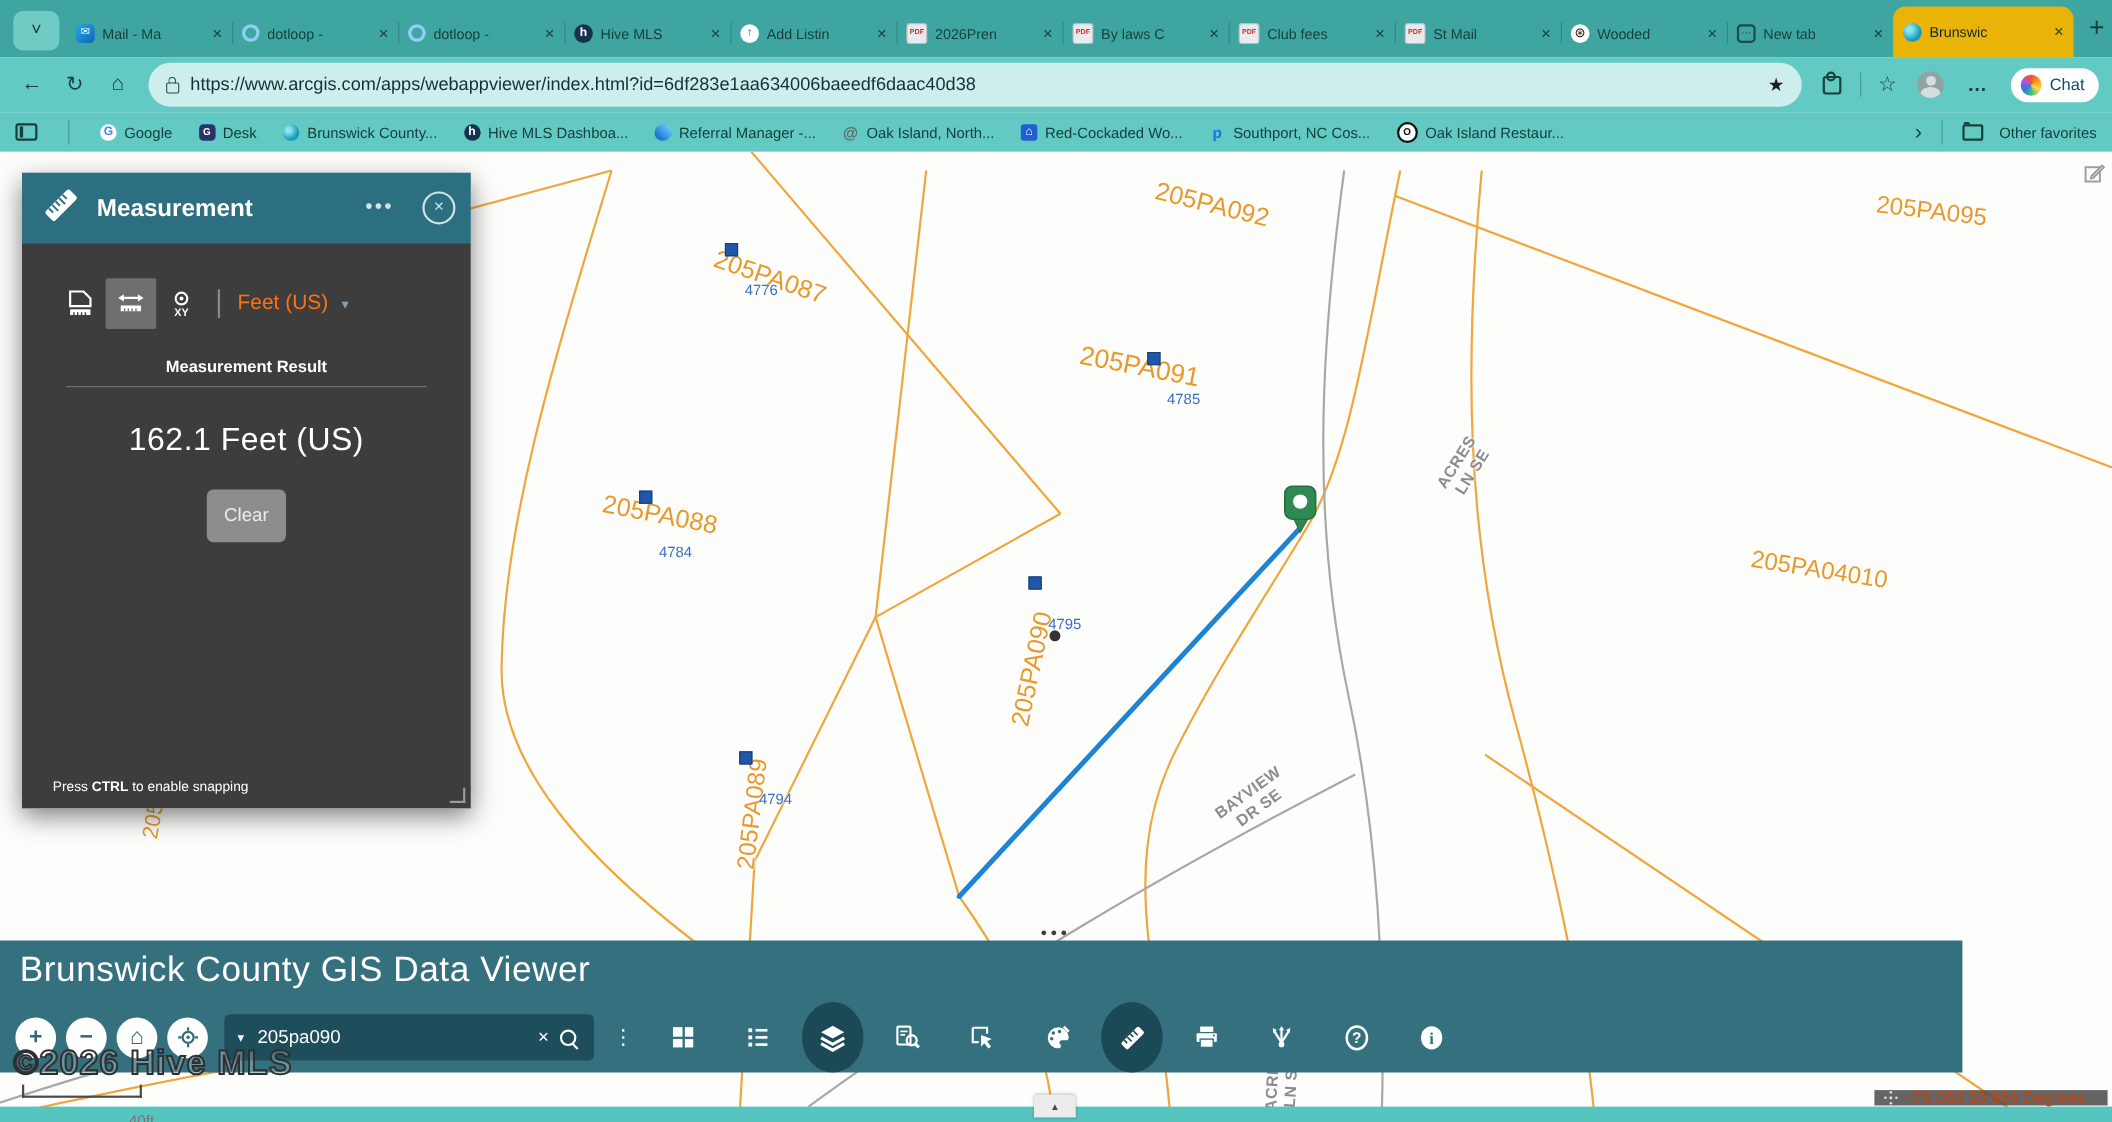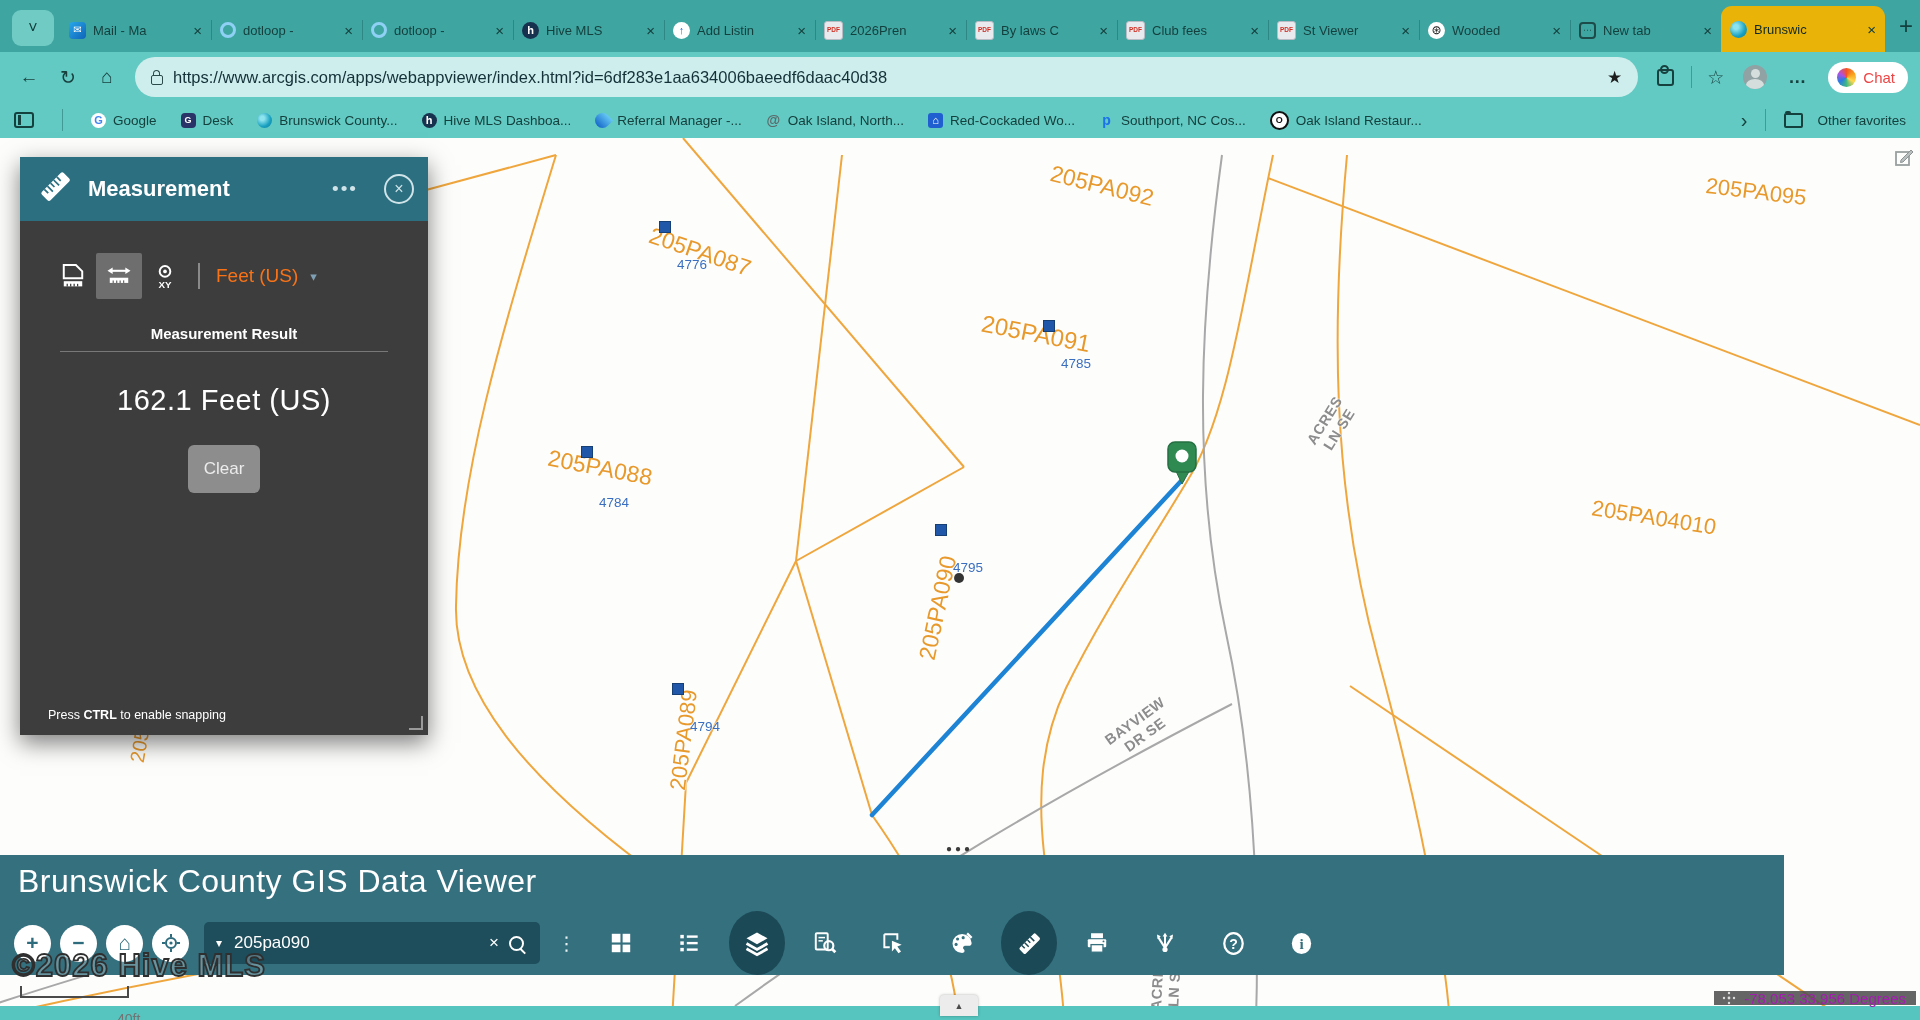--- a/index.html
+++ b/index.html
@@ -54,21 +54,21 @@
   .puzzle{width:13px;height:13px;border:2px solid #17413f;border-radius:3px;position:relative;flex:none;margin:0 8px;}
   .puzzle::before{content:"";width:5px;height:5px;border:2px solid #17413f;border-radius:50%;
             position:absolute;top:-6px;left:1px;}
   .vdiv{width:1px;height:22px;background:rgba(0,70,70,.35);flex:none;margin:0 4px;}
   .star-open{font-size:19px;color:#17413f;flex:none;margin:0 6px;}
   .avatar{width:24px;height:24px;border-radius:50%;background:#90a2a3;position:relative;overflow:hidden;flex:none;margin:0 8px;}
   .avatar::before{content:"";position:absolute;top:4px;left:7.5px;width:9px;height:9px;border-radius:50%;background:#d6dddd;}
   .avatar::after{content:"";position:absolute;top:14px;left:3px;width:18px;height:12px;border-radius:50%;background:#d6dddd;}
   .dots3{font-size:18px;color:#17413f;font-weight:bold;flex:none;margin:0 8px;letter-spacing:1px;}
   .chat-pill{background:#fff;border-radius:16px;height:31px;padding:0 13px 0 9px;display:flex;
-             align-items:center;gap:7px;font-size:15px;color:#ef4444;flex:none;margin-left:8px;}
+             align-items:center;gap:7px;font-size:15px;color:#0c4a6e;flex:none;margin-left:8px;}
   .copilot{width:19px;height:19px;border-radius:50%;
            background:conic-gradient(#f35325,#f8a01c,#ffd84f,#42b883,#2a7de1,#b150e2,#f35325);}
 
   .bmbar{position:absolute;top:102px;left:0;width:1920px;height:36px;background:#63c9c3;
          display:flex;align-items:center;padding:0 14px;gap:24px;font-size:13.5px;color:#14403d;box-sizing:border-box;}
   .bm{display:flex;align-items:center;gap:7px;flex:none;}
   .bm-label{white-space:nowrap;}
   .sidepanel-ic{width:16px;height:12px;border:2px solid #14403d;border-radius:3px;position:relative;flex:none;}
   .sidepanel-ic::before{content:"";position:absolute;left:2px;top:1px;bottom:1px;width:3px;background:#14403d;}
   .bm-right{margin-left:auto;display:flex;align-items:center;gap:14px;}
@@ -133,21 +133,21 @@
   .tool-btn{width:56px;height:64px;display:flex;align-items:center;justify-content:center;flex:none;}
   .tool-btn.active{background:#1c4956;border-radius:50%;}
 
   
   .watermark{position:absolute;left:12px;top:948px;font-size:31px;font-weight:bold;letter-spacing:1px;
         color:rgba(255,255,255,.25);-webkit-text-stroke:1.8px #2f2f2f;z-index:7;white-space:nowrap;}
   .scalebar{position:absolute;left:20px;top:986px;width:105px;height:10px;border-left:2px solid #4a4a4a;
         border-right:2px solid #4a4a4a;border-bottom:2px solid #4a4a4a;z-index:6;}
   .scale-label{position:absolute;left:117px;top:1011px;font-size:14px;color:#737373;z-index:6;}
   .coord-badge{position:absolute;right:4px;top:991px;height:14px;background:rgba(80,80,80,.88);
-        color:#a21caf;font-size:15px;display:flex;align-items:center;gap:8px;padding:0 10px 0 8px;z-index:6;}
+        color:#c2410c;font-size:15px;display:flex;align-items:center;gap:8px;padding:0 20px 0 8px;z-index:6;}
   .bottom-strip{position:absolute;left:0;top:1006px;width:1920px;height:14px;background:#56c5bf;z-index:5;}
   .collapse-btn{position:absolute;left:940px;top:995px;width:38px;height:21px;background:#ececec;
         border-radius:4px 4px 0 0;color:#4a4a4a;font-size:9px;display:flex;align-items:center;
         justify-content:center;z-index:7;box-shadow:0 0 3px rgba(0,0,0,.3);}
   .dots-handle{position:absolute;left:946px;top:843px;color:#3c3c3c;font-size:10px;letter-spacing:3px;z-index:6;}
 </style>
 </head>
 <body>
 
 <div class="tabbar">
@@ -188,21 +188,21 @@
         <span class="tab-title">By laws C</span>
         <span class="tab-close">×</span>
       </div>
       <div class="tab">
         <span class="fv fv-pdf">PDF</span>
         <span class="tab-title">Club fees</span>
         <span class="tab-close">×</span>
       </div>
       <div class="tab">
         <span class="fv fv-pdf">PDF</span>
-        <span class="tab-title">St Viewer</span>
+        <span class="tab-title">St Mail</span>
         <span class="tab-close">×</span>
       </div>
       <div class="tab">
         <span class="fv fv-gpt">⊛</span>
         <span class="tab-title">Wooded</span>
         <span class="tab-close">×</span>
       </div>
       <div class="tab">
         <span class="fv fv-newtab">⋯</span>
         <span class="tab-title">New tab</span>

